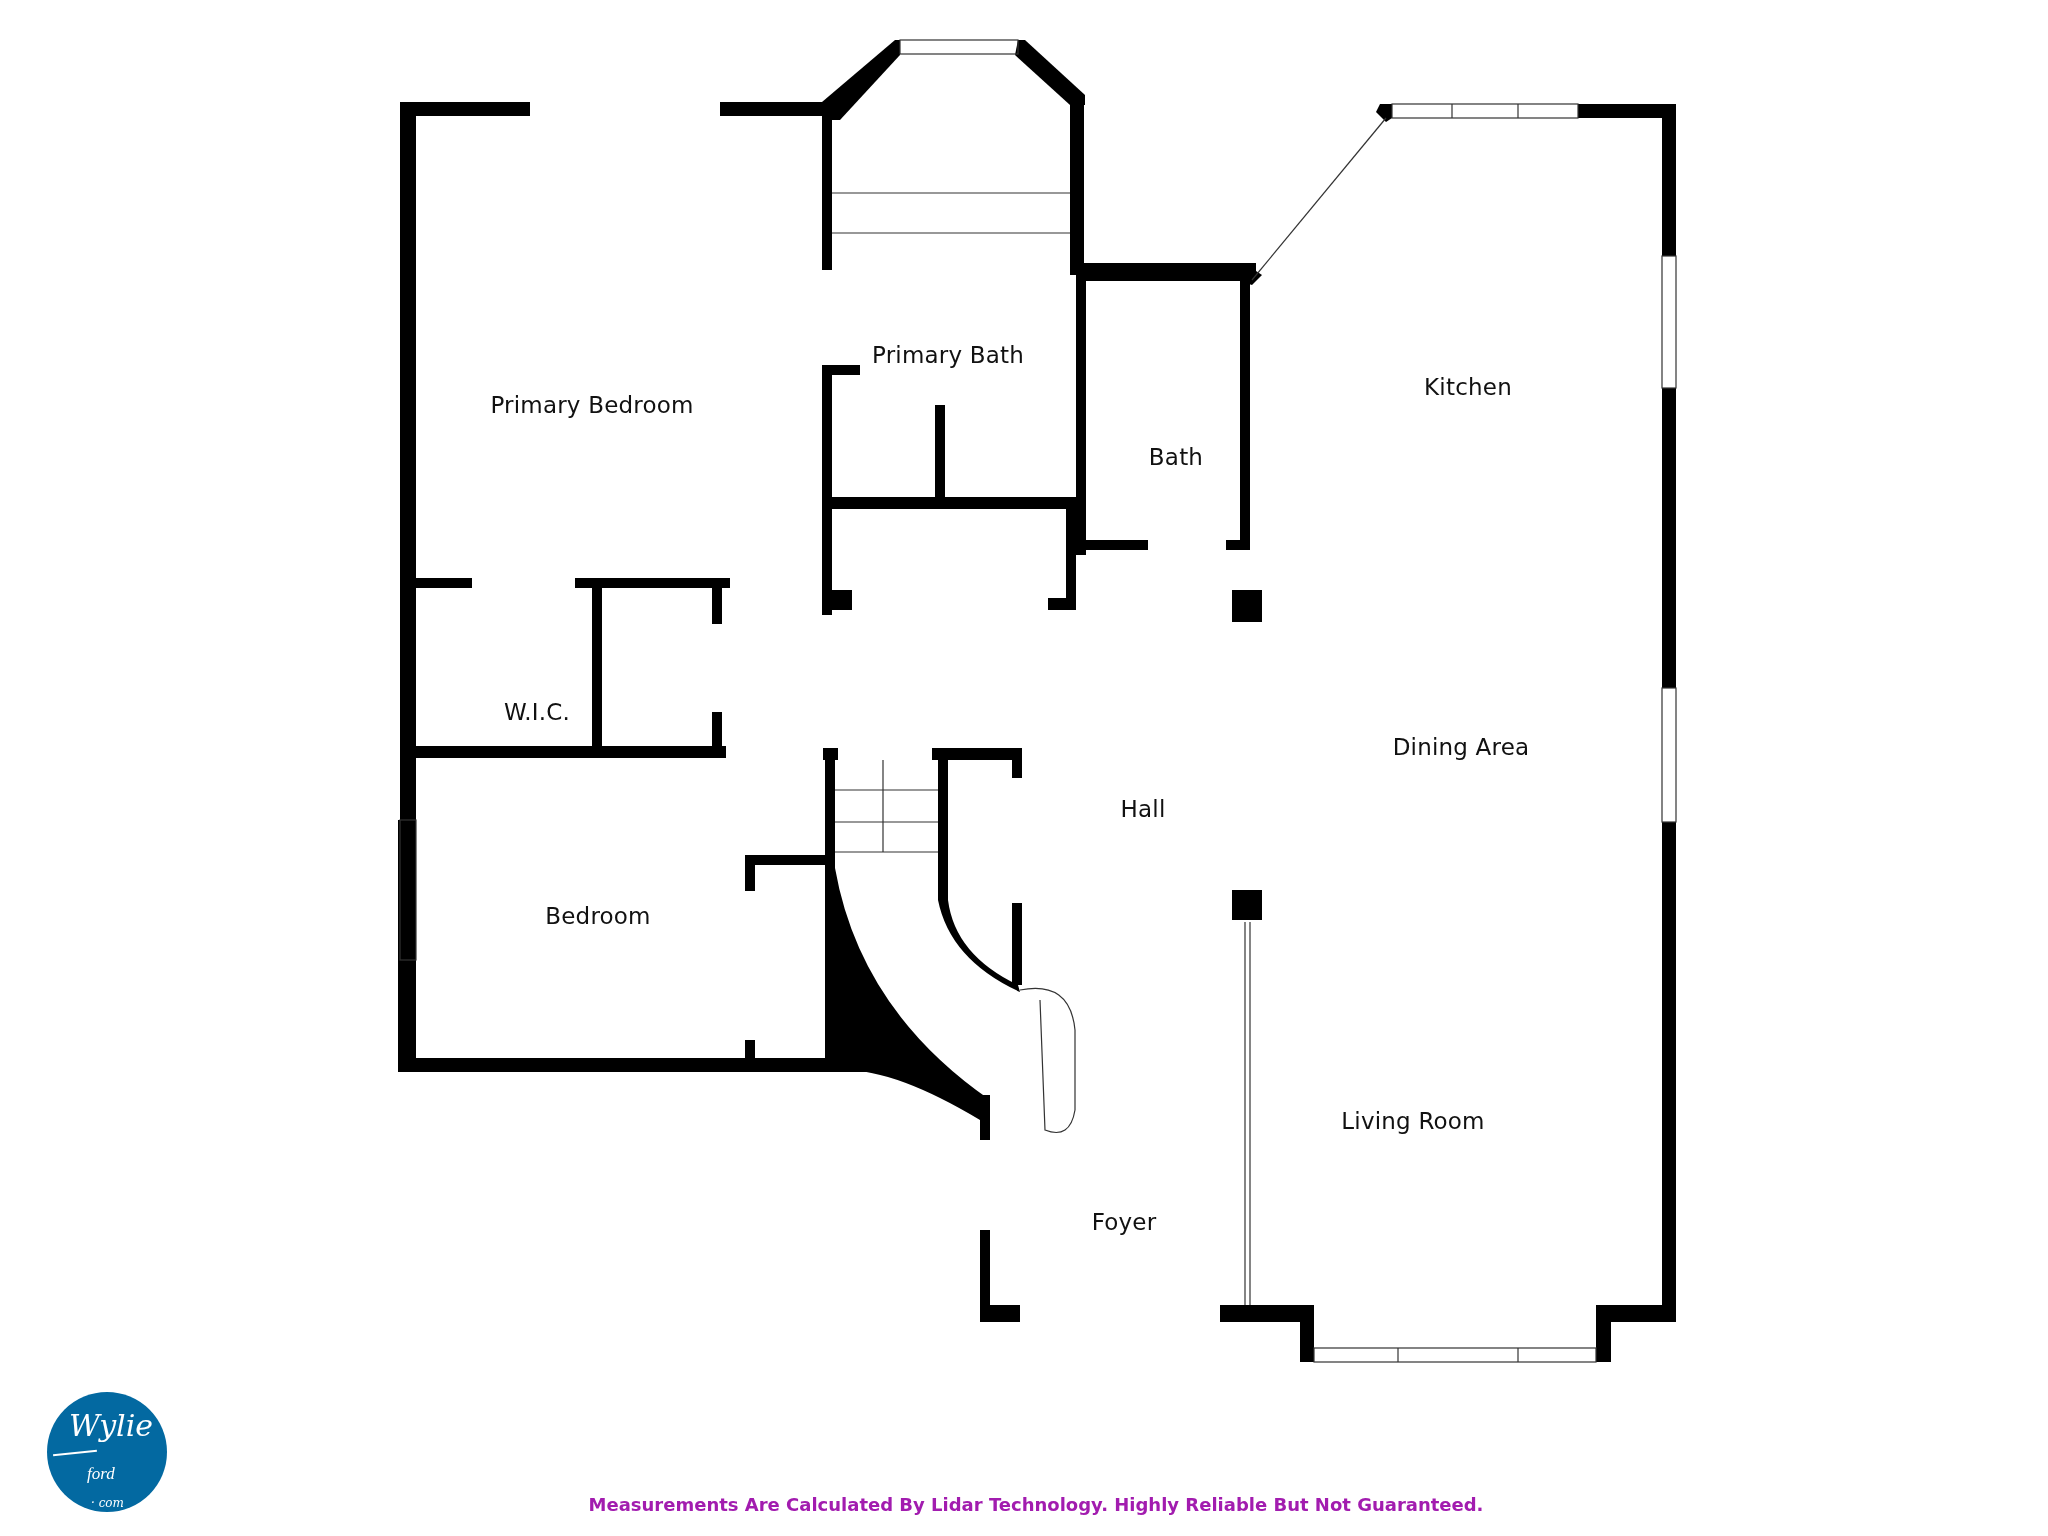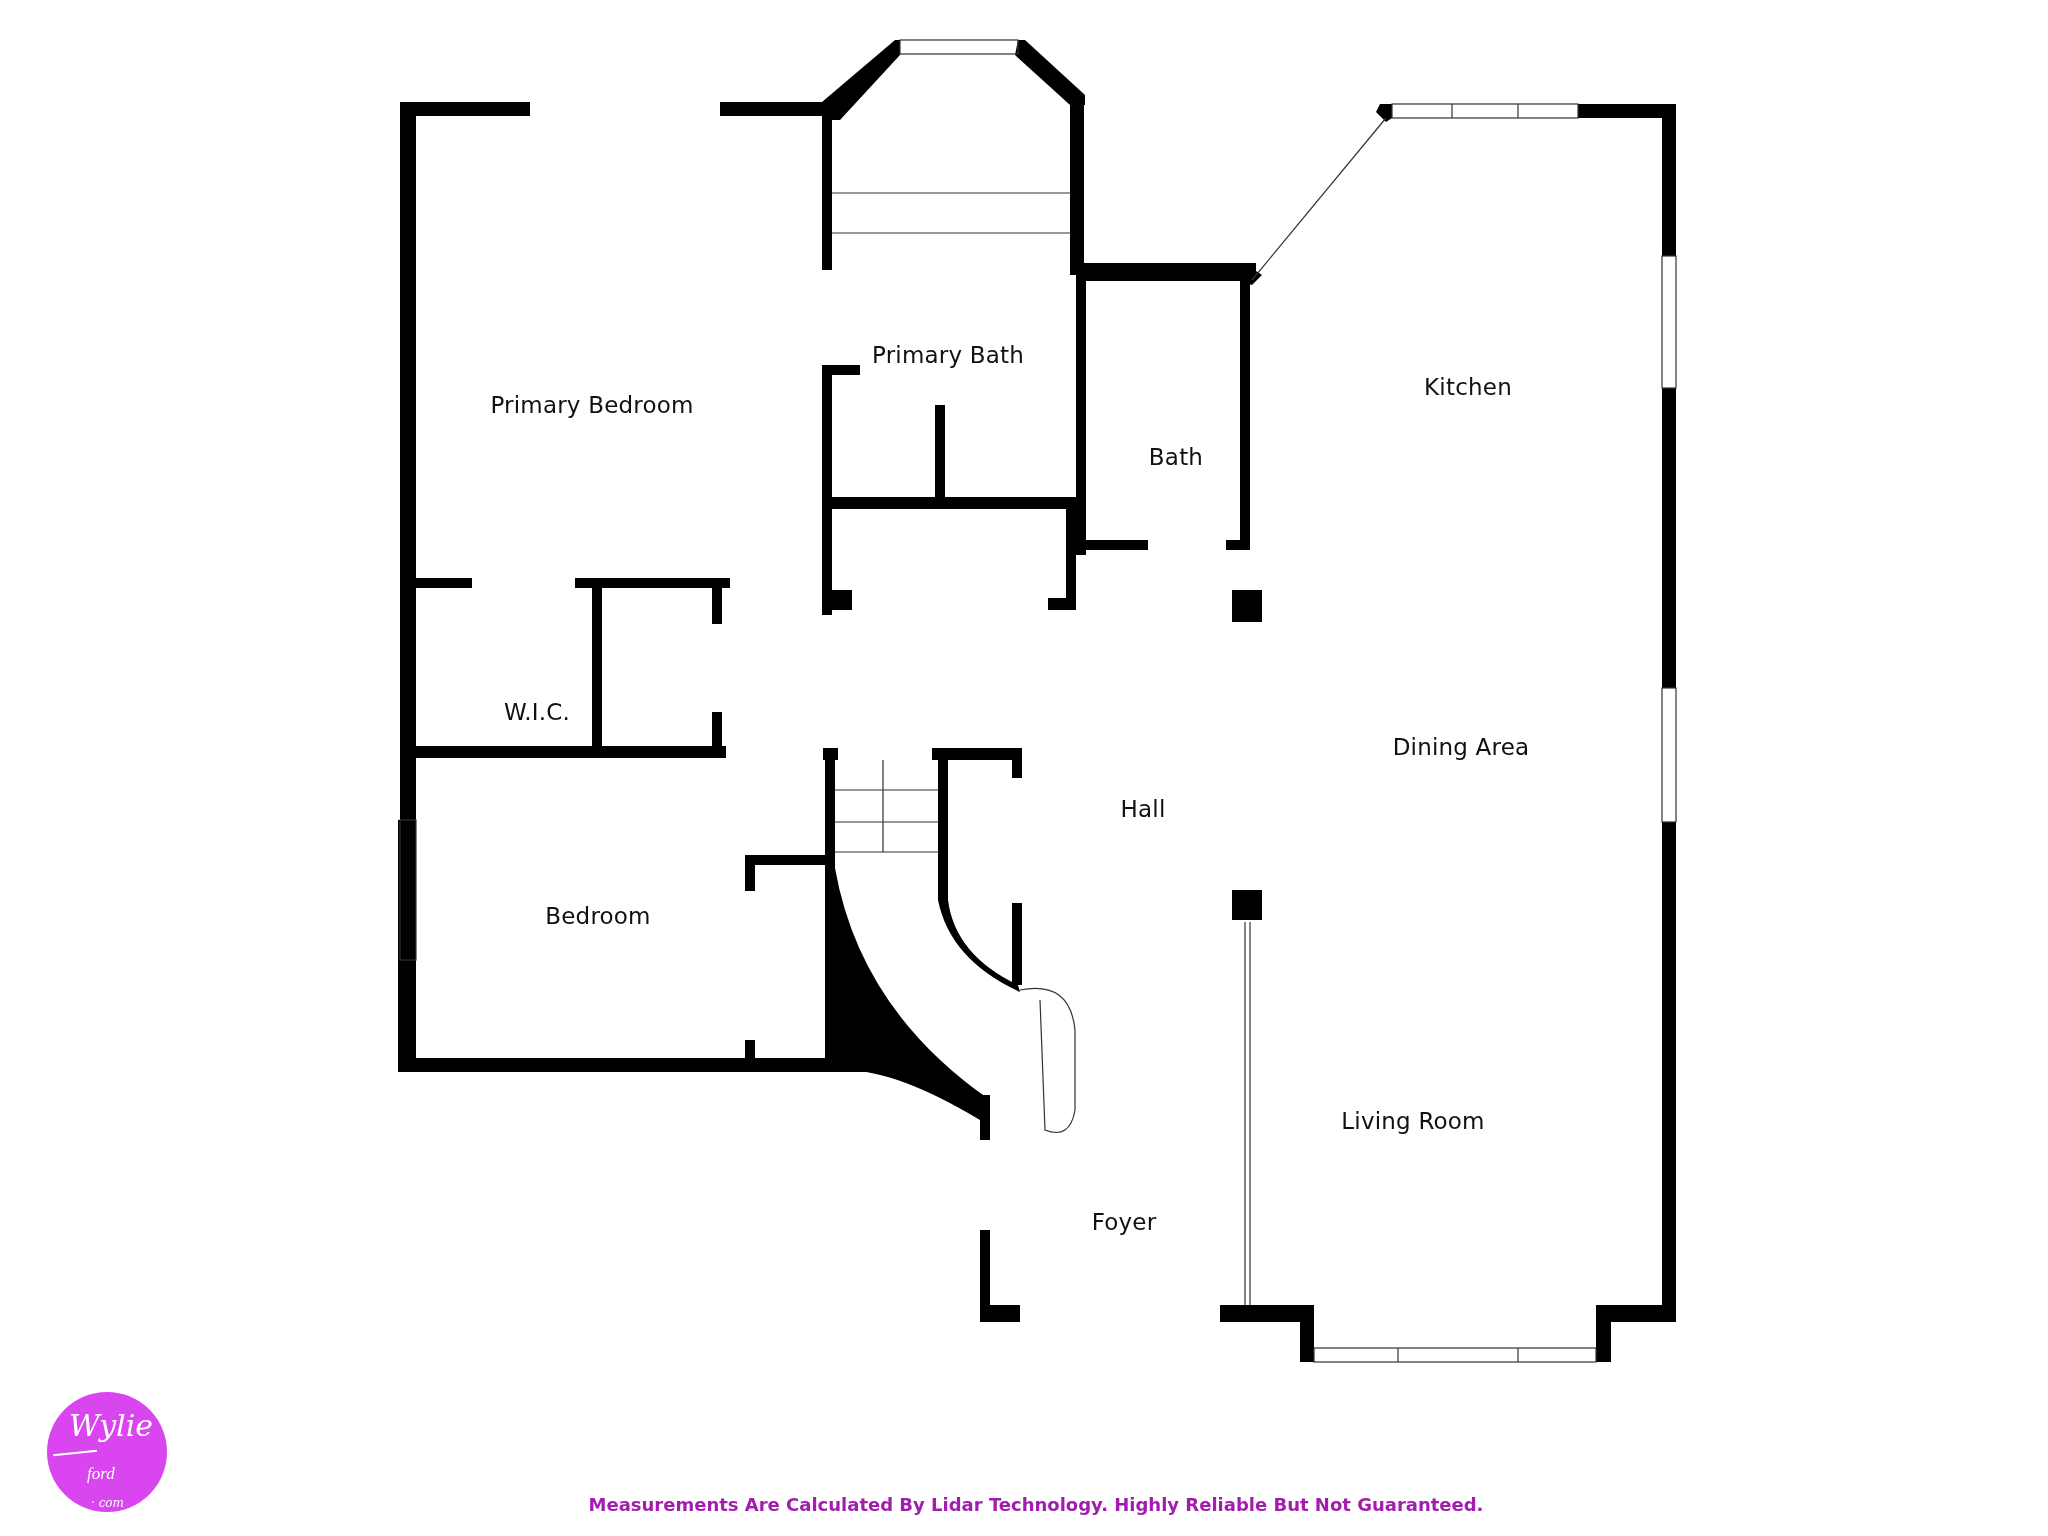--- a/index.html
+++ b/index.html
@@ -1,20 +1,20 @@
 <!DOCTYPE html>
 <html><head>
 <meta charset="utf-8">
 <style>
   html, body { margin:0; padding:0; background:#ffffff; }
   body { width:2048px; height:1536px; position:relative; overflow:hidden; font-family:"DejaVu Sans", "Liberation Sans", sans-serif; }
   #plan { position:absolute; left:0; top:0; width:2048px; height:1536px; }
   .label { position:absolute; font-size:23px; color:#111; white-space:nowrap; transform:translate(-50%,-50%); letter-spacing:0.2px; }
   .disclaimer { position:absolute; left:1036px; top:1504px; transform:translate(-50%,-50%); font-size:18px; color:#a21caf; white-space:nowrap;font-weight:bold; }
-  .logo { position:absolute; left:47px; top:1392px; width:120px; height:120px; border-radius:50%; background:#d946ef; }
+  .logo { position:absolute; left:47px; top:1392px; width:120px; height:120px; border-radius:50%; background:#0369a1; }
   .logo .l1 { position:absolute; left:22px; top:16px; color:#fff; font-family:"DejaVu Serif", serif; font-style:italic; font-size:30px; }
   .logo .l2 { position:absolute; left:40px; top:72px; color:#fff; font-family:Liberation Serif, serif; font-style:italic; font-size:17px; }
   .logo .l3 { position:absolute; left:44px; top:104px; color:#fff; font-family:"DejaVu Serif", serif; font-style:italic; font-size:12px; }
   .logo .dash { position:absolute; left:6px; top:60px; width:44px; height:2px; background:#fff; transform:rotate(-6deg); }
 </style>
 </head>
 <body>
 
 <svg id="plan" viewBox="0 0 2048 1536" xmlns="http://www.w3.org/2000/svg">
   <g fill="#000">

